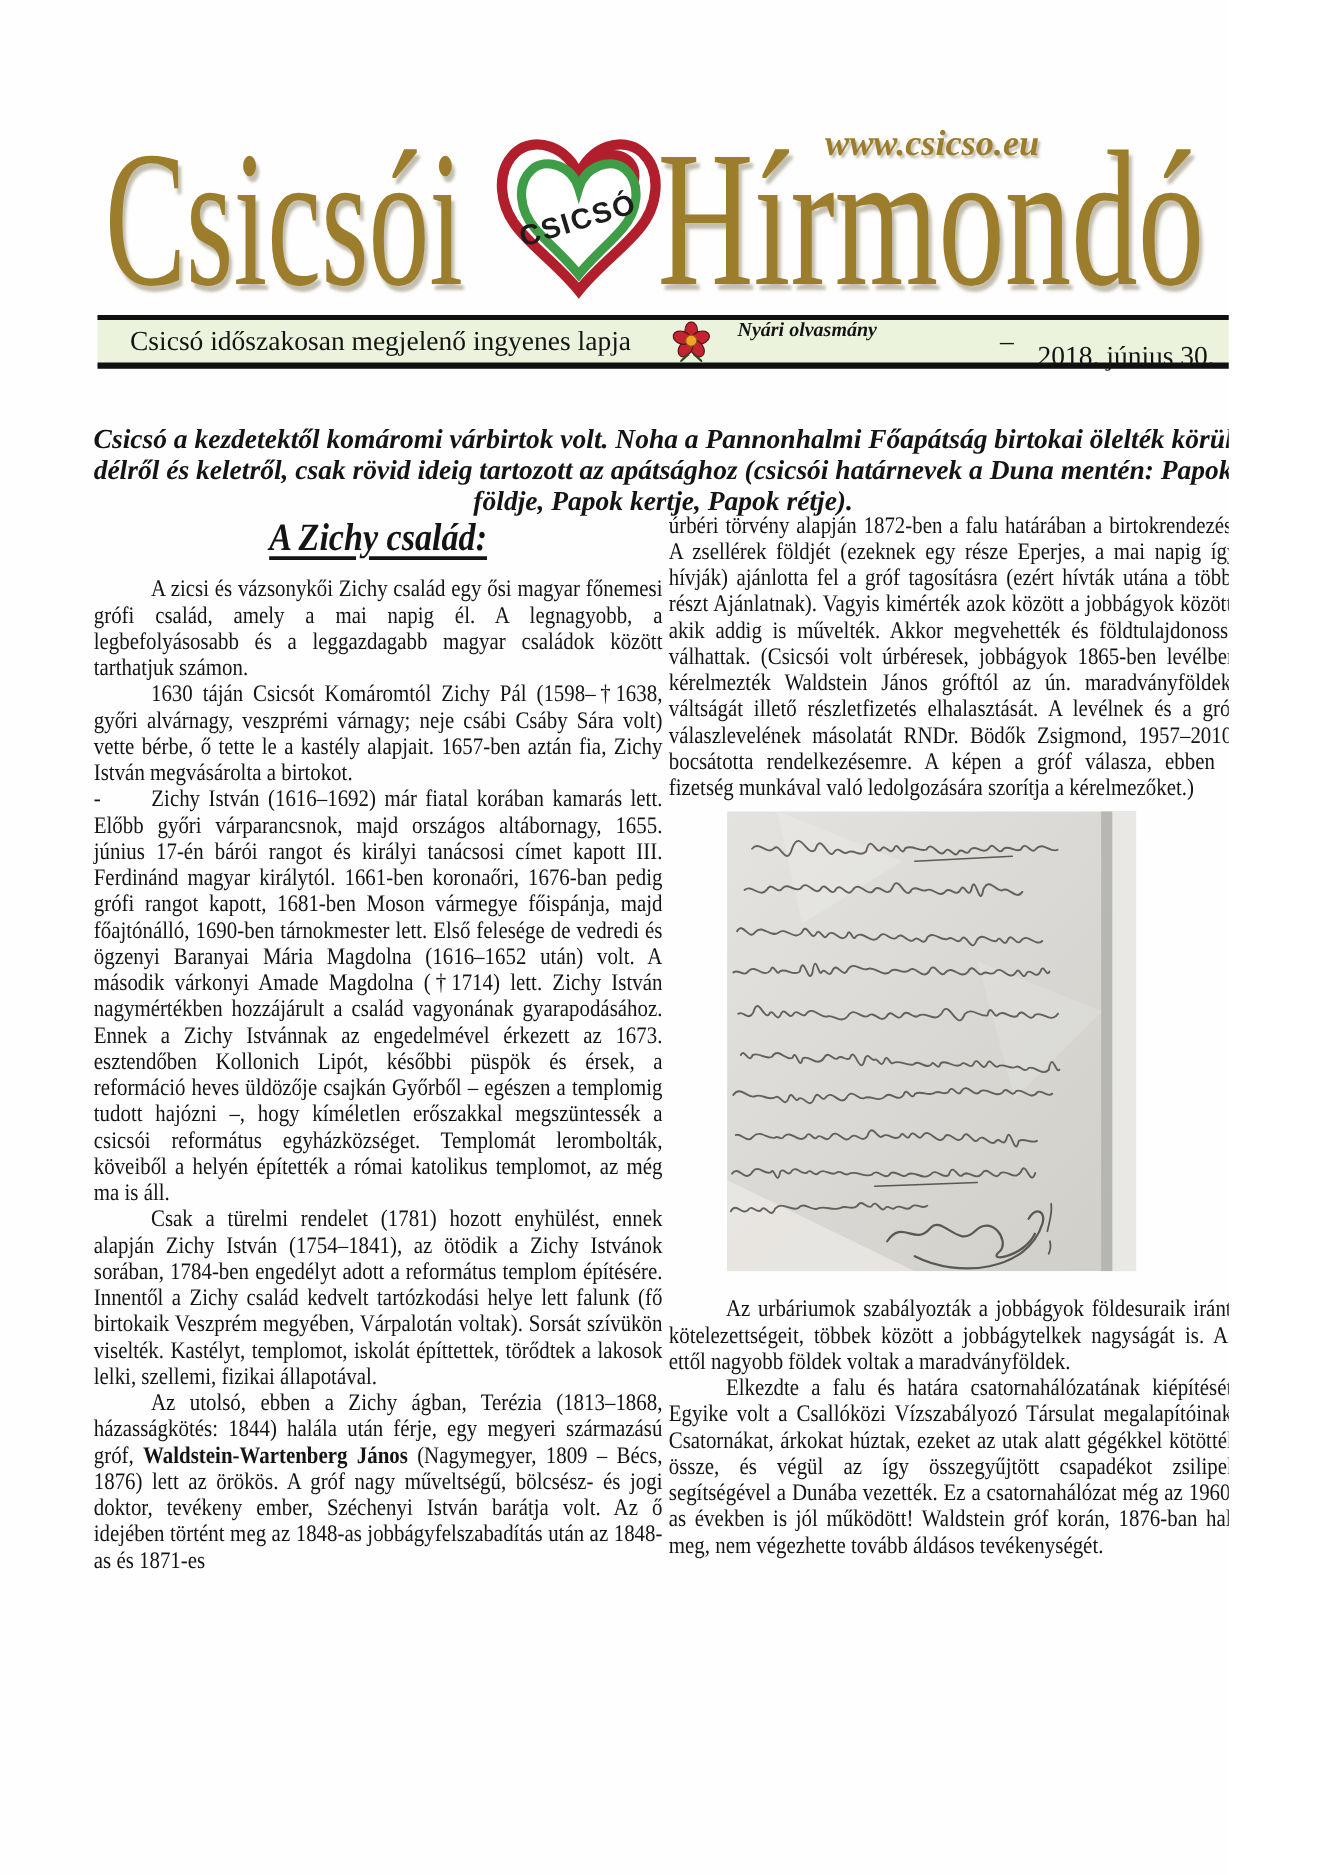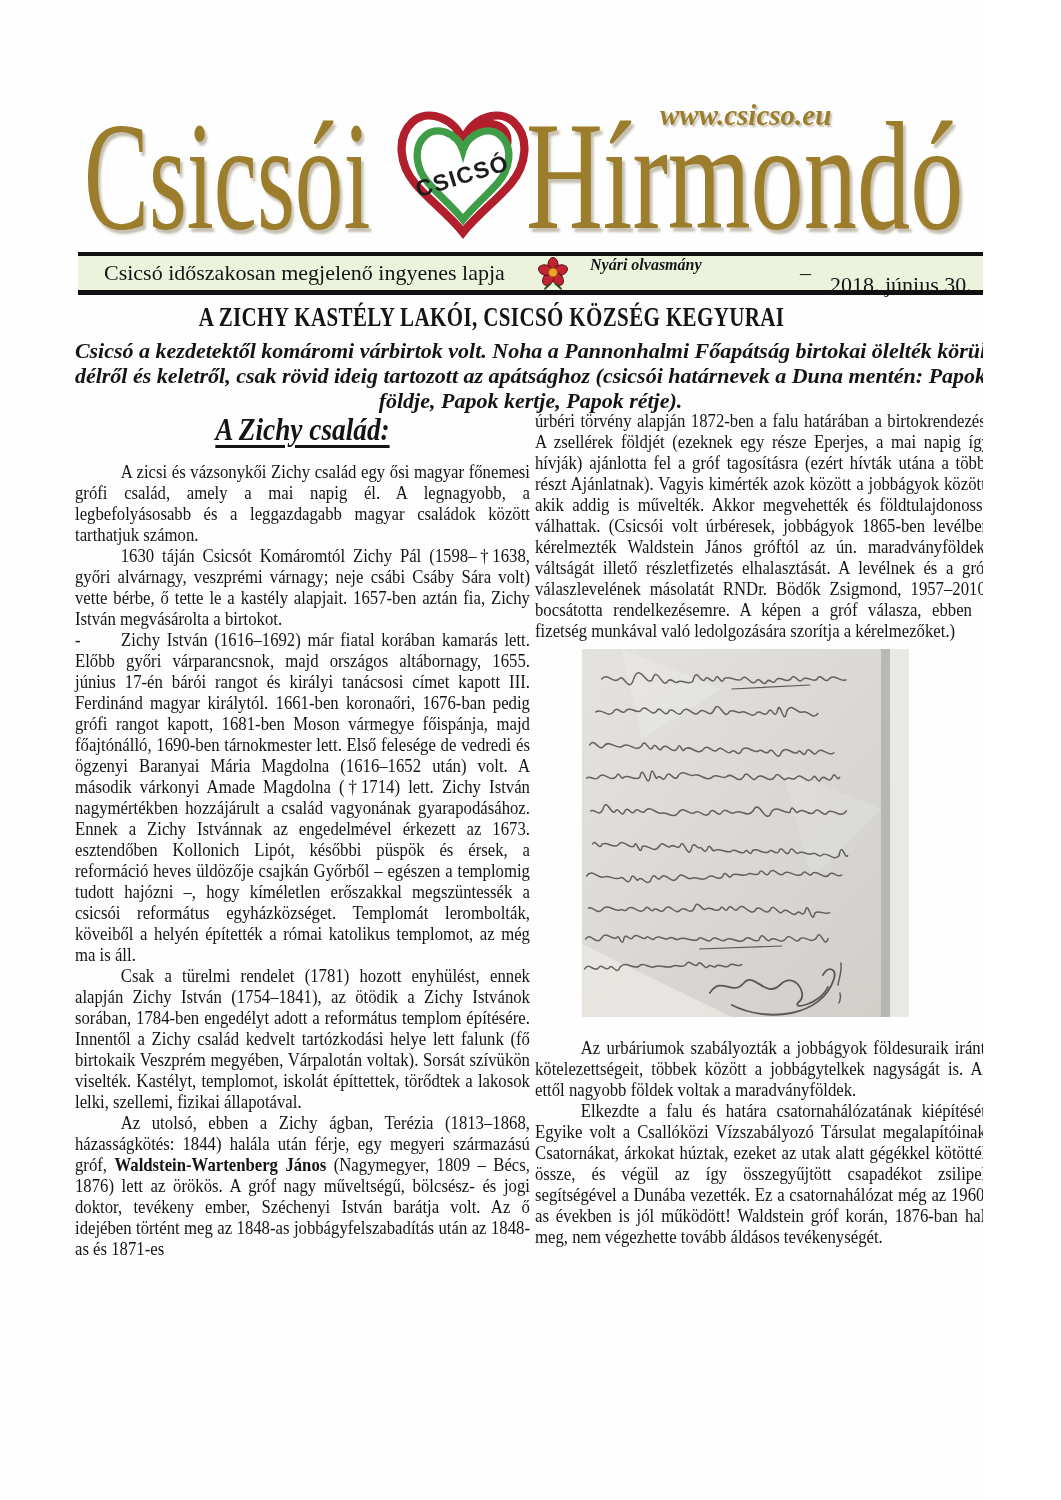--- a/index.html
+++ b/index.html
@@ -84,23 +84,20 @@
         <path d="M13,27 C9,30 7,33 6,33 M17,27 C21,30 23,33 24,33" fill="none" stroke="#2e4d1e" stroke-width="2"></path>
         <circle cx="15" cy="16" r="4.6" fill="#f2a32a" stroke="#8a5a10"></circle>
       </g>
     </svg>
 
     <div class="ib-issue">Nyári olvasmány</div>
     <div class="ib-dash">–</div>
     <div class="ib-date">2018. június 30.</div>
   </div>
 
-  <div class="art-title">
-    <span>A ZICHY KASTÉLY LAKÓI, CSICSÓ KÖZSÉG KEGYURAI</span>
-  </div>
   <div class="lede">Csicsó a kezdetektől komáromi várbirtok volt. Noha a Pannonhalmi Főapátság birtokai ölelték körül délről és keletről, csak rövid ideig tartozott az apátsághoz (csicsói határnevek a Duna mentén: Papok földje, Papok kertje, Papok rétje).</div>
 
   <div class="cols">
 
     <div class="col">
       <div class="col-inner">
         <div class="col-head">
           <span>A Zichy család:</span>
         </div>
         <p>A zicsi és vázsonykői Zichy család egy ősi magyar főnemesi grófi család, amely a mai napig él. A legnagyobb, a legbefolyásosabb és a leggazdagabb magyar családok között tarthatjuk számon.</p>

